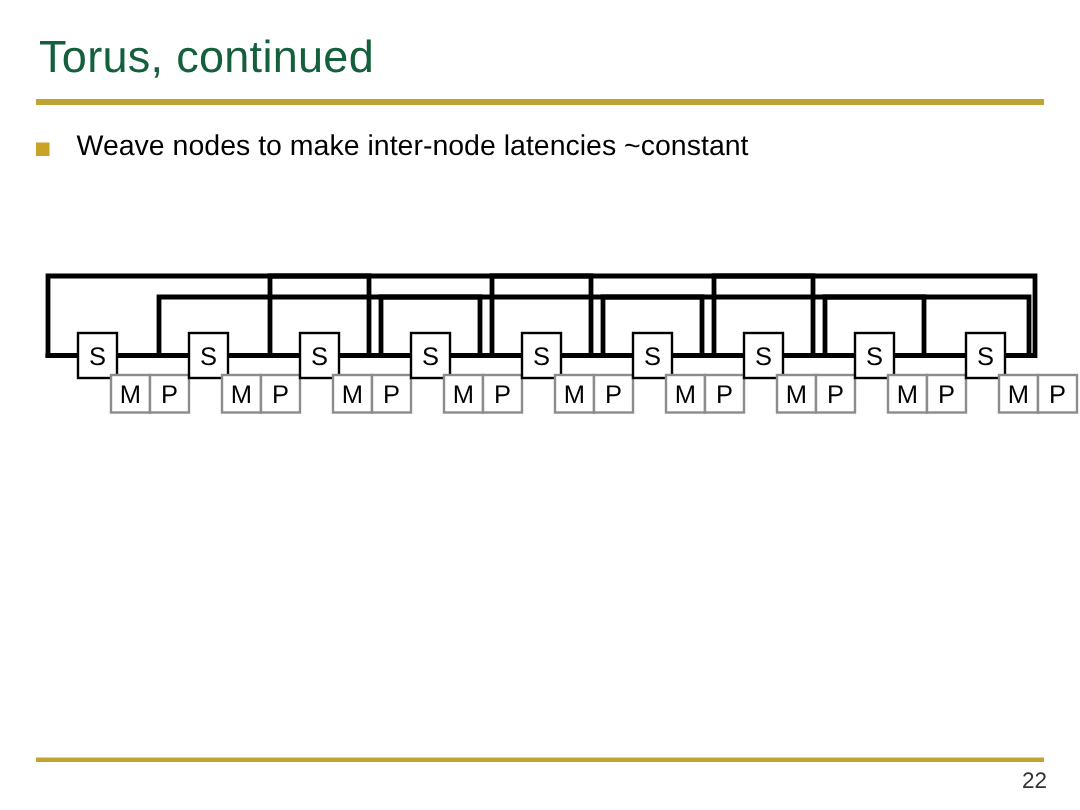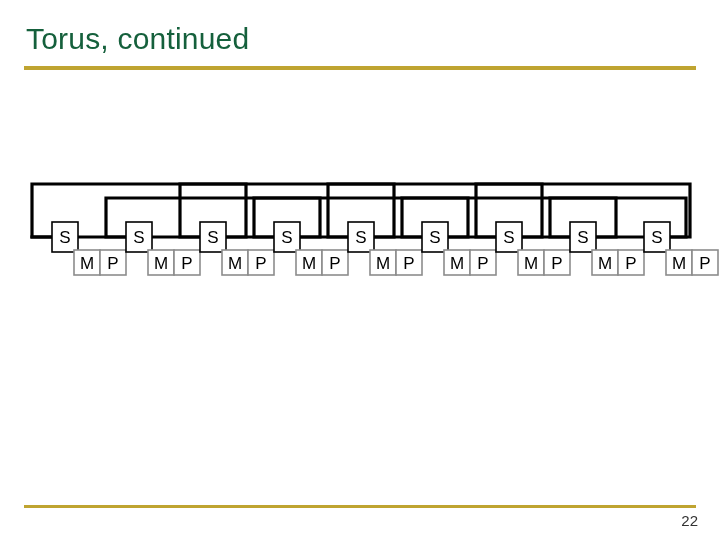--- a/index.html
+++ b/index.html
@@ -103,20 +103,24 @@
 </style>
 </head>
 <body>
 
 <div class="slide">
 
   <div class="slide-title">Torus, continued</div>
 
   <div class="title-rule"></div>
 
+  <div class="bullet-row">
+    <span class="bullet-marker"></span>
+    <span class="bullet-text">Weave nodes to make inter-node latencies ~constant</span>
+  </div>
 
   <div class="diagram">
     <svg id="weave-svg" width="720" height="115" viewBox="0 0 720 115" xmlns="http://www.w3.org/2000/svg">
         <polyline points="78,62 126,62" fill="none" stroke="#000000" stroke-width="3.2" stroke-linecap="square" stroke-linejoin="miter"></polyline>
         <polyline points="152,62 200,62" fill="none" stroke="#000000" stroke-width="3.2" stroke-linecap="square" stroke-linejoin="miter"></polyline>
         <polyline points="226,62 274,62" fill="none" stroke="#000000" stroke-width="3.2" stroke-linecap="square" stroke-linejoin="miter"></polyline>
         <polyline points="300,62 348,62" fill="none" stroke="#000000" stroke-width="3.2" stroke-linecap="square" stroke-linejoin="miter"></polyline>
         <polyline points="374,62 422,62" fill="none" stroke="#000000" stroke-width="3.2" stroke-linecap="square" stroke-linejoin="miter"></polyline>
         <polyline points="448,62 496,62" fill="none" stroke="#000000" stroke-width="3.2" stroke-linecap="square" stroke-linejoin="miter"></polyline>
         <polyline points="522,62 570,62" fill="none" stroke="#000000" stroke-width="3.2" stroke-linecap="square" stroke-linejoin="miter"></polyline>

